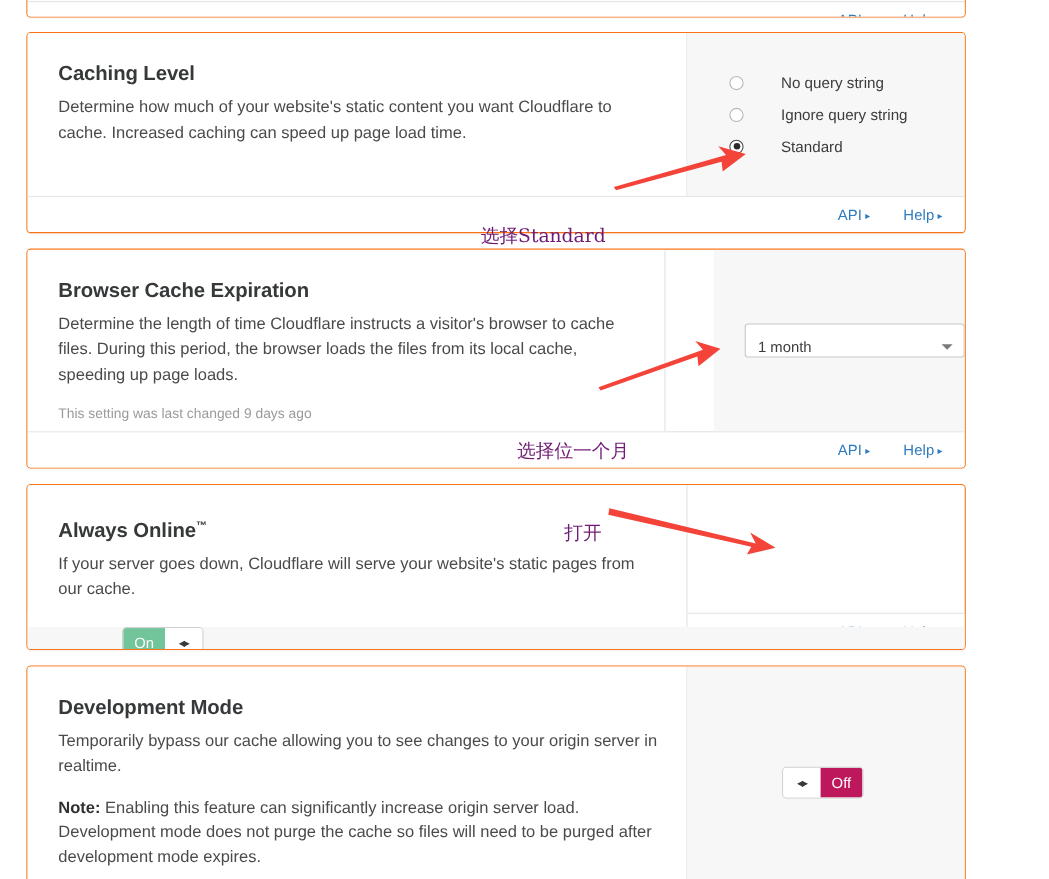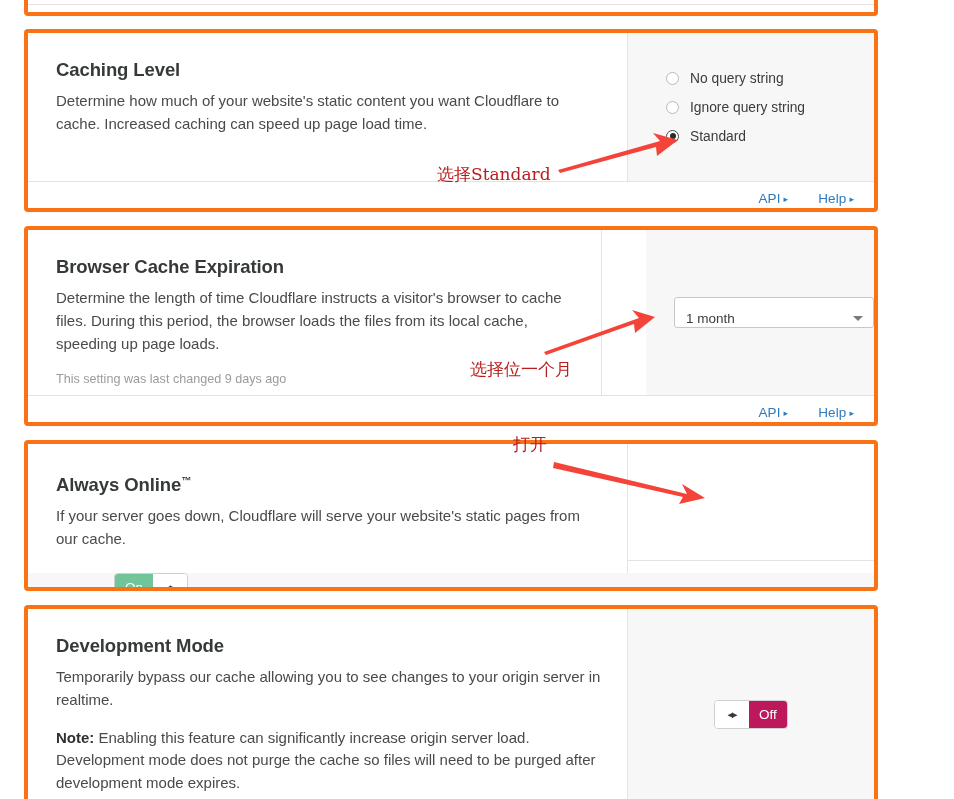--- a/index.html
+++ b/index.html
@@ -11,21 +11,21 @@
     overflow: hidden;
   }
   #root { position: relative; width: 954px; height: 799px; }
 
   
   .card {
     position: absolute;
     left: 24px;
     width: 854px;
     background: #ffffff;
-    border: 4px solid #f97316;
+    border: 1px solid #f97316;
     border-radius: 4px;
     box-shadow: 0 1px 1px rgba(0,0,0,0.03);
     overflow: hidden;
   }
   .card-body {
     display: flex;
     align-items: stretch;
   }
   .card-left {
     width: 600px;
@@ -93,21 +93,21 @@
     border: 1px solid #b9b9b9; background: #fff;
     display: inline-block; position: relative; flex: none;
   }
   .radio-dot.checked { border-color: #4a4a4a; }
   .radio-dot.checked::after {
     content: ""; position: absolute;
     left: 50%; top: 50%; transform: translate(-50%,-50%);
     width: 6px; height: 6px; border-radius: 50%;
     background: #2b2b2b;
   }
-  .radio-label { font-size: 13.8px; color: #3c3c3c; }
+  .radio-label { font-size: 13.8px; color: #3c3c3c; margin-left: 23px; }
 
   
   .select {
     width: 200px; height: 31px;
     border: 1px solid #c7c7c7; border-radius: 3px;
     background: #fff;
     display: flex; align-items: center; justify-content: space-between;
     padding: 12px 10px 0 11px;
     font-size: 13.5px; color: #3c3c3c;
     cursor: pointer;
@@ -134,25 +134,26 @@
     min-width: 34px; padding: 0 10px;
     font-size: 13.5px; color: #fff;
   }
   .toggle .seg.on-active { background: #72c49a; }
   .toggle .seg.off-active { background: #be185d; }
   .toggle .seg.blank { background: #ffffff; color: #3a3a3a; font-size: 11px; letter-spacing: -1px; }
 
   
   .anno {
     position: absolute;
-    color: #b91c1c;
+    color: #701a75;
     font-family: "DejaVu Serif", "Liberation Serif", serif;
     font-size: 17px;
     white-space: nowrap;
     pointer-events: none;
+    margin-top: 40px;
   }
   .arrow-svg { position: absolute; pointer-events: none; }
 </style>
 </head>
 <body>
 
 <div id="root">
 
   <div class="card" style="left:24px; top:-22px; height:38px;">
     <div class="card-footer" style="margin-top:22px;">

